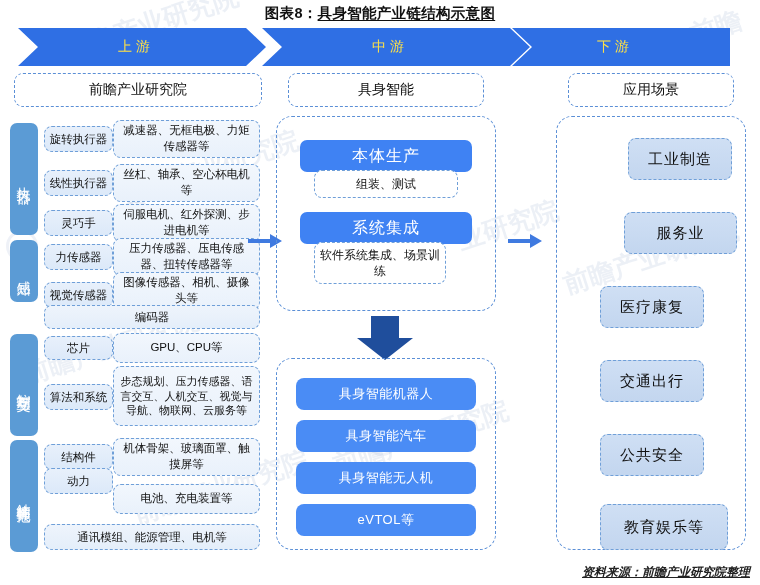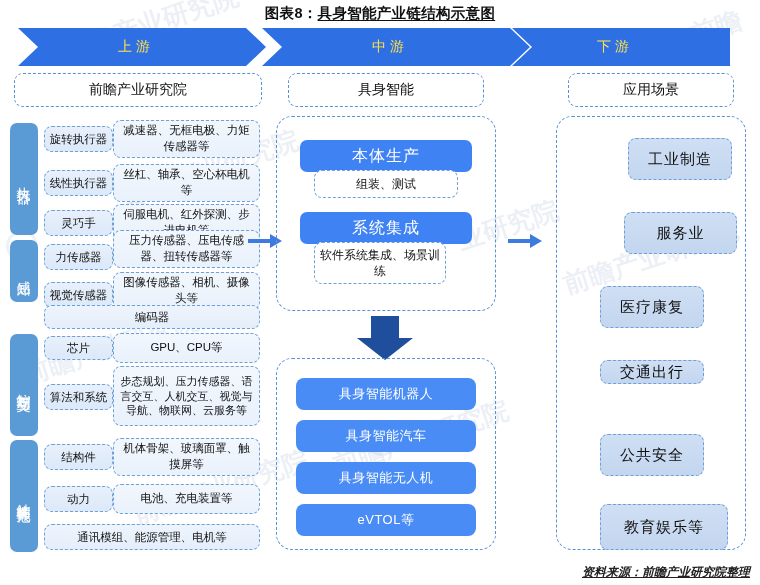--- a/index.html
+++ b/index.html
@@ -148,21 +148,21 @@
 <div class="det" style="left:113px;top:204px;width:147px;height:38px;">
     <span>伺服电机、红外探测、步进电机等</span>
   </div>
 
 <div class="vlabel" style="left:10px;top:240px;width:28px;height:62px;">
     <span>感知</span>
   </div>
 <div class="cat" style="left:44px;top:244px;width:69px;height:26px;">
     <span>力传感器</span>
   </div>
-<div class="det" style="left:113px;top:230px;width:147px;height:38px;">
+<div class="det" style="left:113px;top:238px;width:147px;height:38px;">
     <span>压力传感器、压电传感器、扭转传感器等</span>
   </div>
 <div class="cat" style="left:44px;top:282px;width:69px;height:26px;">
     <span>视觉传感器</span>
   </div>
 <div class="det" style="left:113px;top:272px;width:147px;height:38px;">
     <span>图像传感器、相机、摄像头等</span>
   </div>
 <div class="wide" style="left:44px;top:305px;width:216px;height:24px;">
     <span>编码器</span>
@@ -186,21 +186,21 @@
 
 <div class="vlabel" style="left:10px;top:440px;width:28px;height:112px;letter-spacing:1px;">
     <span>结构件等其他</span>
   </div>
 <div class="cat" style="left:44px;top:444px;width:69px;height:26px;">
     <span>结构件</span>
   </div>
 <div class="det" style="left:113px;top:438px;width:147px;height:38px;">
     <span>机体骨架、玻璃面罩、触摸屏等</span>
   </div>
-<div class="cat" style="left:44px;top:486px;width:69px;height:26px;text-align:center;">
+<div class="cat" style="left:44px;top:468px;width:69px;height:26px;text-align:center;">
     <span>动力</span>
   </div>
 <div class="det" style="left:113px;top:484px;width:147px;height:30px;">
     <span>电池、充电装置等</span>
   </div>
 <div class="wide" style="left:44px;top:524px;width:216px;height:26px;">
     <span>通讯模组、能源管理、电机等</span>
   </div>
 
 <svg class="harrow" style="left:248px;top:231px;" viewBox="0 0 36 20">
@@ -252,21 +252,21 @@
 <div class="dash" style="left:556px;top:116px;width:190px;height:434px;border-radius:16px;"></div>
 <div class="dbox" style="left:600px;top:138px;width:104px;height:42px;margin-left:28px;">
     <span>工业制造</span>
   </div>
 <div class="dbox" style="left:624px;top:212px;width:113px;height:42px;">
     <span>服务业</span>
   </div>
 <div class="dbox" style="left:600px;top:286px;width:104px;height:42px;">
     <span>医疗康复</span>
   </div>
-<div class="dbox" style="left:600px;top:360px;width:104px;height:24px;">
+<div class="dbox" style="left:600px;top:360px;width:104px;height:42px;">
     <span>交通出行</span>
   </div>
 <div class="dbox" style="left:600px;top:434px;width:104px;height:42px;">
     <span>公共安全</span>
   </div>
 <div class="dbox" style="left:600px;top:504px;width:128px;height:46px;">
     <span>教育娱乐等</span>
   </div>
 
 <div class="footer">资料来源：前瞻产业研究院整理</div>

